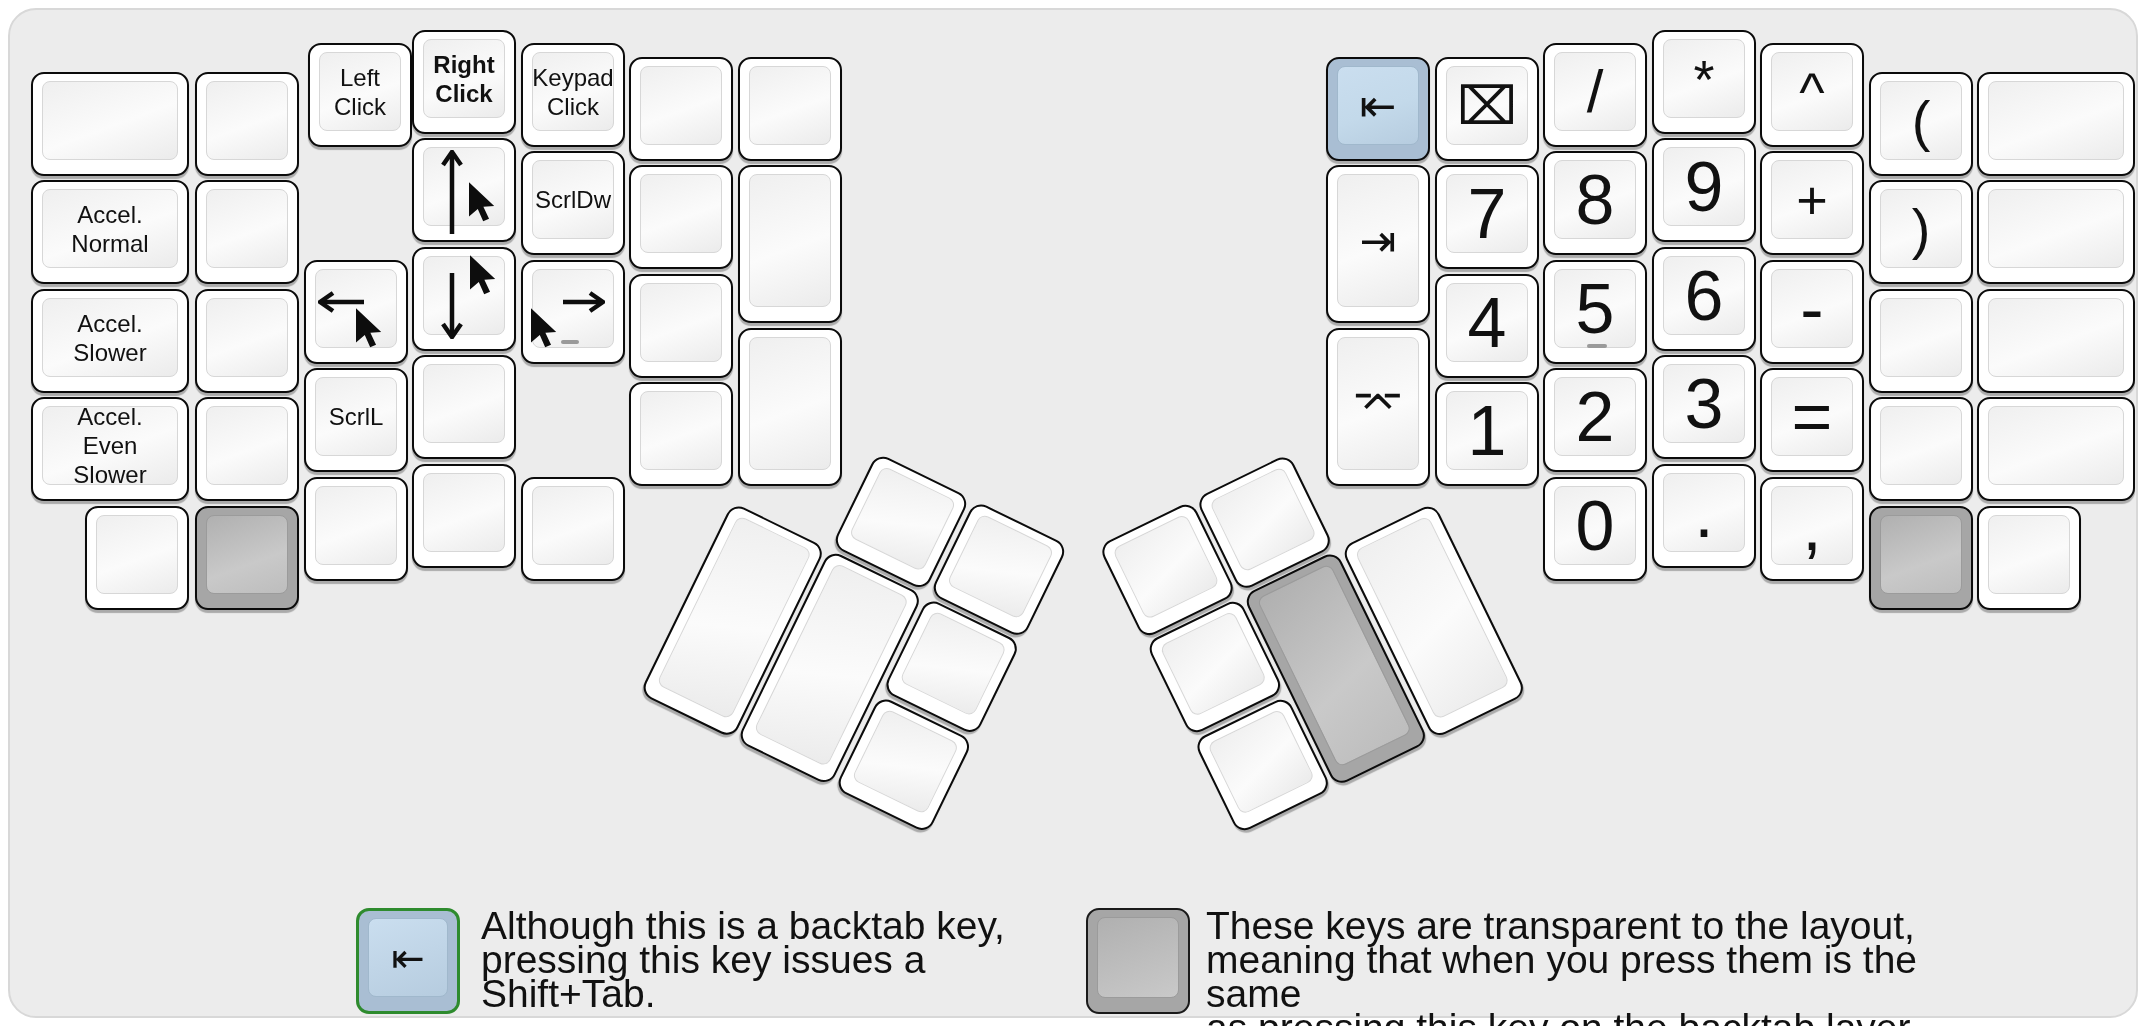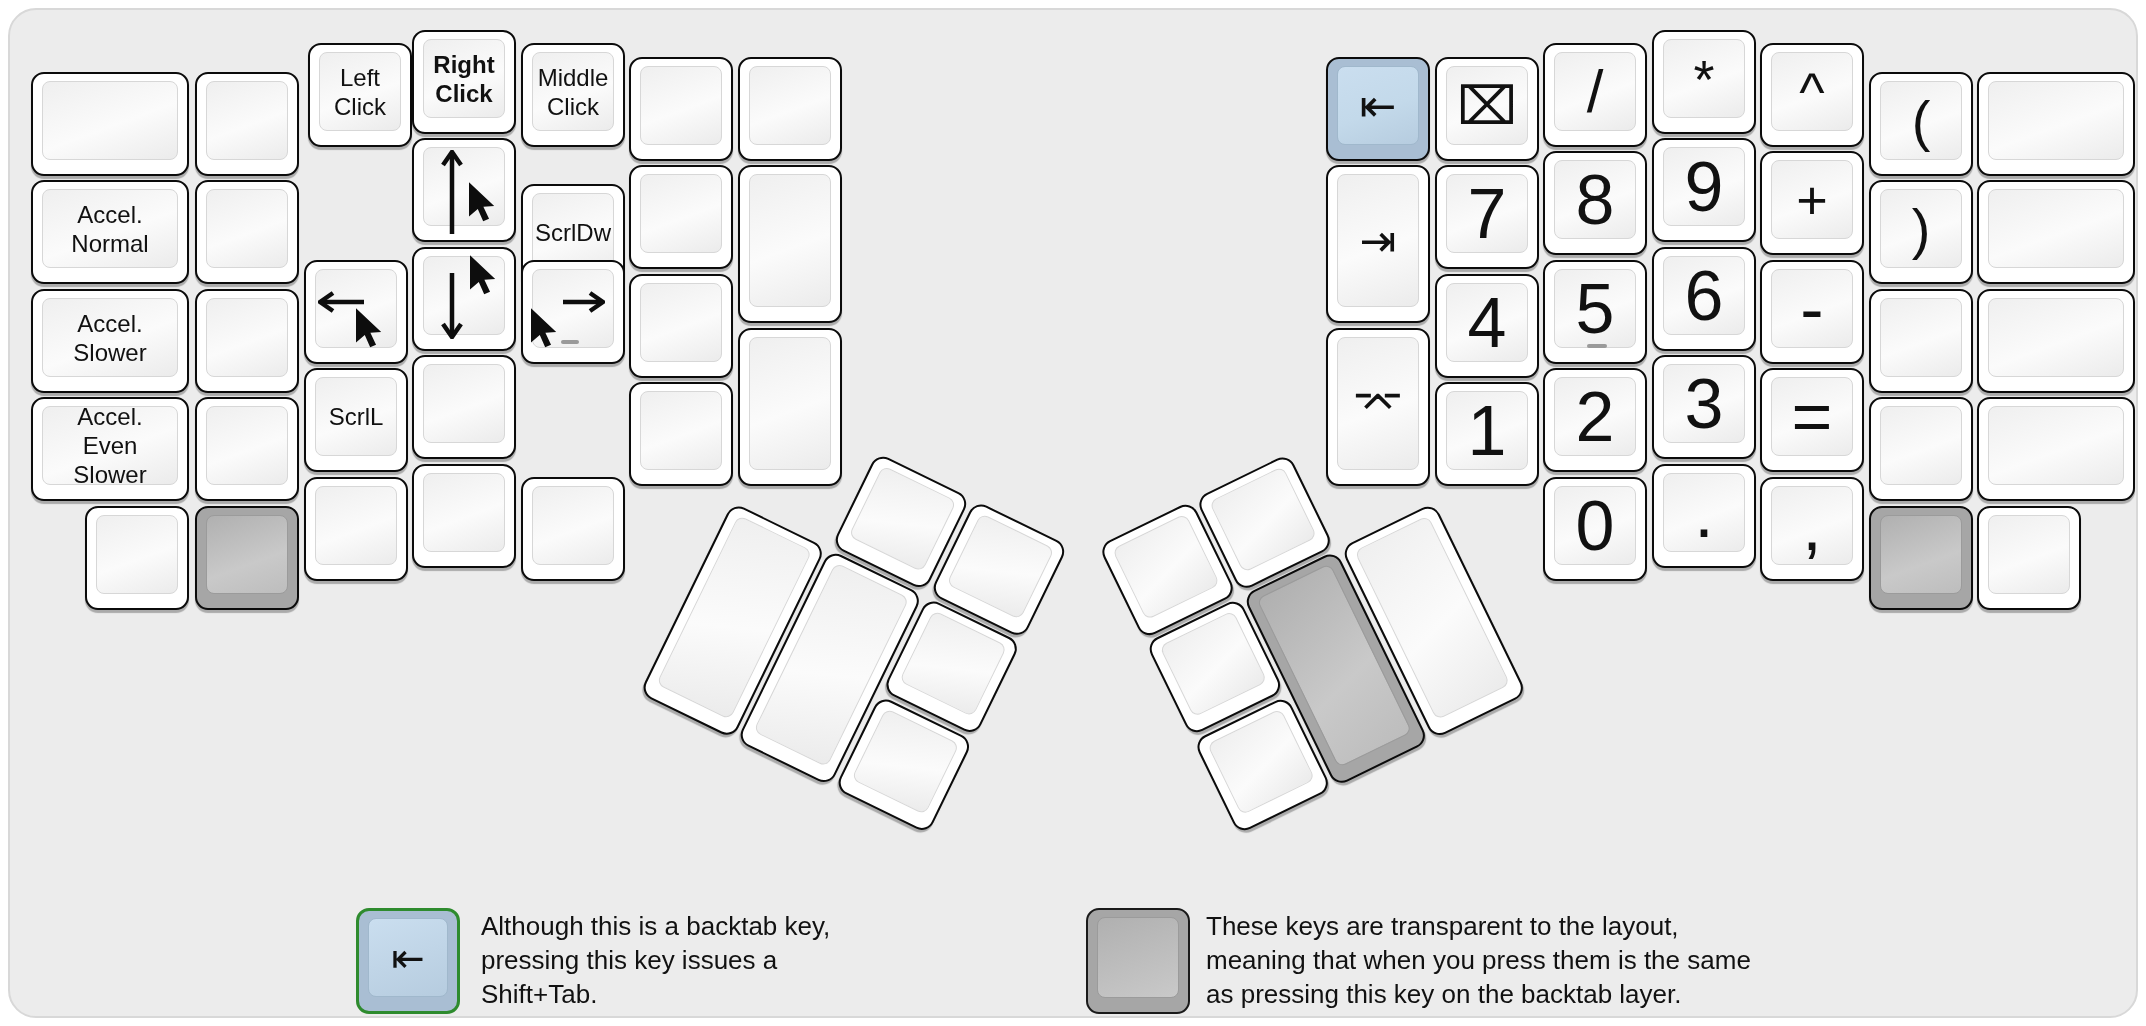--- a/index.html
+++ b/index.html
@@ -29,21 +29,21 @@
   .fs-clear{font-family:"DejaVu Sans",sans-serif;font-size:52px;line-height:52px;}
 
   .part{position:absolute;}
   .under{position:absolute;height:4px;background:#9a9a9a;border-radius:2px;}
 
   .thumb{position:absolute;width:321px;height:321px;transform-origin:0 0;}
 
   #title{position:absolute;left:760px;top:26px;width:600px;text-align:center;
          font-size:44px;line-height:47px;white-space:pre-line;}
 
-  .legend-text{position:absolute;font-size:26px;line-height:34px;white-space:pre-line;}
+  .legend-text{position:absolute;font-size:39px;line-height:34px;white-space:pre-line;}
   .legend-key{position:absolute;width:104px;height:106px;border-radius:13px;box-sizing:border-box;}
   .legend-key .keytop{position:absolute;left:9px;right:9px;top:7px;bottom:14px;border-radius:8px;
         display:flex;align-items:center;justify-content:center;}
   #legend-key-backtab{border:3px solid #2e8b2e;background:#a9bed3;}
   #legend-key-backtab .keytop{border:1.5px solid #a0b8cc;background:linear-gradient(160deg,#cadeef,#b6ccdf);}
   #legend-key-transparent{border:2.5px solid #1a1a1a;background:#a6a6a6;}
   #legend-key-transparent .keytop{border:1.5px solid #9b9b9b;background:linear-gradient(160deg,#b0b0b0,#c9c9c9);}
 </style>
 </head>
 <body>
@@ -136,25 +136,25 @@
           </svg>
           <svg viewBox="0 0 12 18" width="27" height="41" class="part" style="left: 56px; top: 6px;">
             <path d="M0 0 L0 15.2 L3.9 11.9 L6.3 17.3 L8.9 16.2 L6.4 10.9 L11.2 10.6 Z" fill="#0d0d0d"></path>
           </svg>
         </div>
         <div class="key" style="left: 402px; top: 345px; width: 104px; height: 104px;">
           <div class="keytop"></div>
         </div>
         <div class="key" style="left: 511px; top: 33px; width: 104px; height: 104px;">
           <div class="keytop">
-            <span class="key-label fs-text">Middle
+            <span class="key-label fs-text">Keypad
 Click</span>
           </div>
         </div>
-        <div class="key" style="left: 511px; top: 141px; width: 104px; height: 104px; margin-top: 33px;">
+        <div class="key" style="left: 511px; top: 141px; width: 104px; height: 104px;">
           <div class="keytop">
             <span class="key-label fs-text">ScrlDw</span>
           </div>
         </div>
         <div class="key" style="left: 511px; top: 250px; width: 104px; height: 104px;">
           <div class="keytop"></div>
           <svg viewBox="0 0 46 28" width="46" height="28" class="part" style="left: 36px; top: 26px;">
             <g stroke="#0d0d0d" stroke-width="4.5" fill="none" stroke-linecap="butt">
               <line x1="42" y1="14" x2="4" y2="14"></line>
               <path d="M31 5 L44 14 L31 23"></path>

